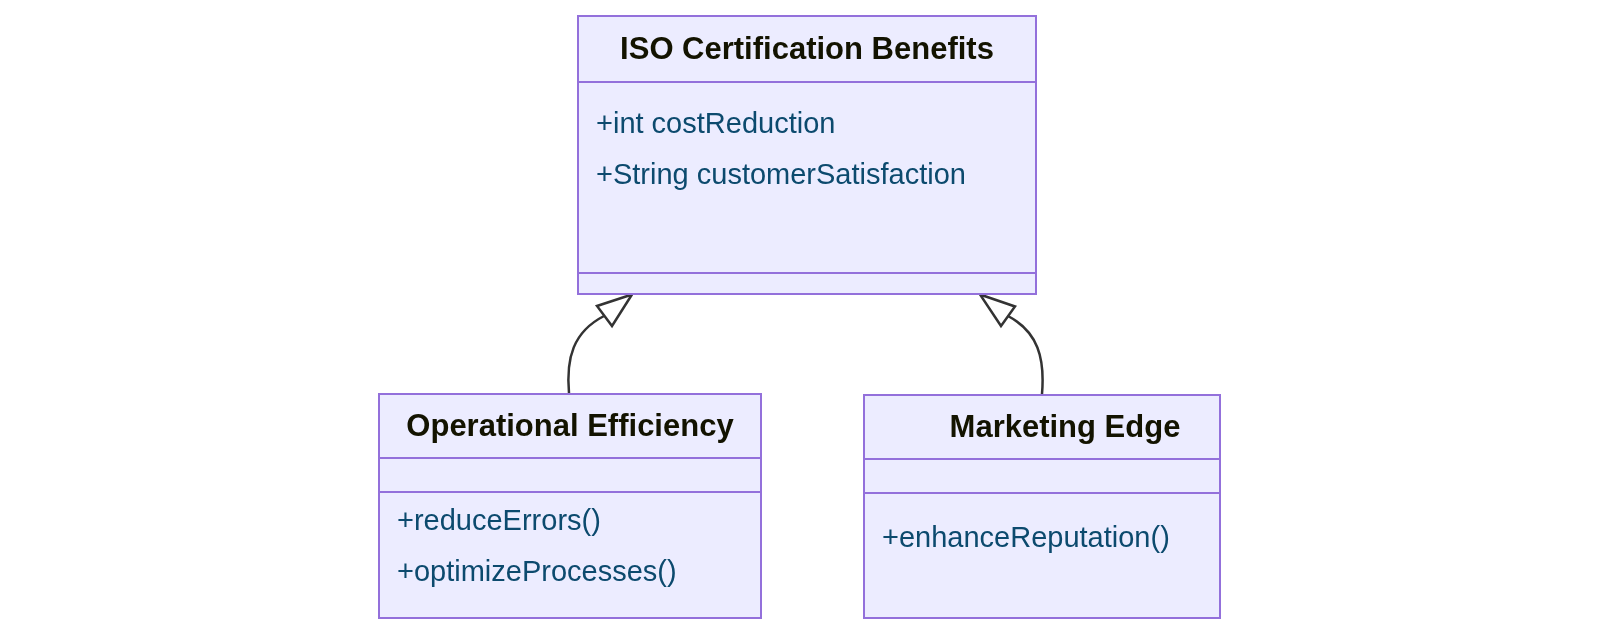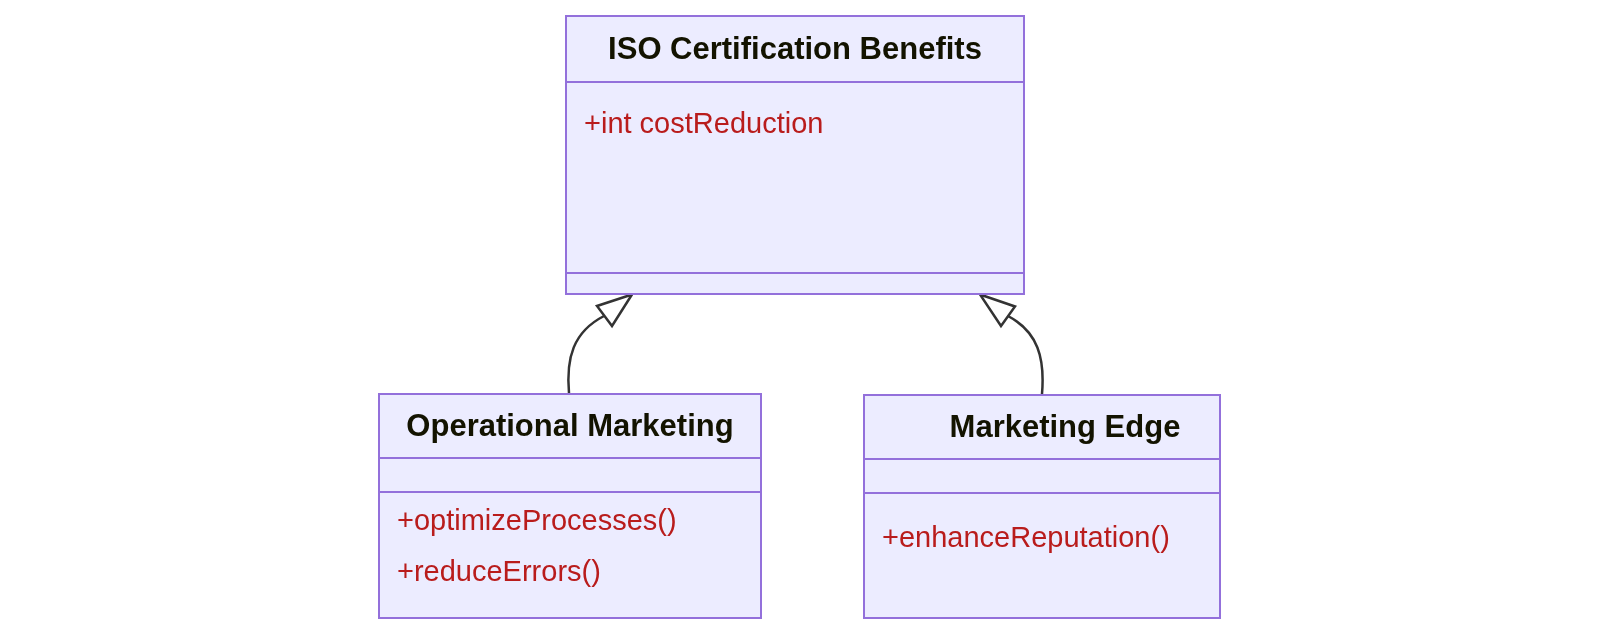--- a/index.html
+++ b/index.html
@@ -51,25 +51,25 @@
   .methods-section {
     border-top: 2px solid #9370DB;
   }
   .member {
     height: 51px;
     display: flex;
     align-items: center;
     padding-left: 17px;
     font-size: 29px;
     white-space: nowrap;
-    color: #b91c1c;
+    color: #0c4a6e;
   }
 
   
-  #box-parent { left: 565px; top: 15px; width: 460px; height: 280px; }
+  #box-parent { left: 577px; top: 15px; width: 460px; height: 280px; }
   #box-parent .class-title { height: 64px; }
   #box-parent .attrs-section { padding-top: 15px; }
   #box-parent .methods-section { flex: 0 0 auto; height: 21px; }
 
   
   #box-left { left: 378px; top: 393px; width: 384px; height: 226px; }
   #box-left .class-title { height: 62px; }
   #box-left .attrs-section { flex: 0 0 auto; height: 32px; }
   #box-left .methods-section { flex: 1 1 auto; padding-top: 2px; }
 
@@ -90,30 +90,31 @@
     <polygon points="632,294.5 597,306 612,326" fill="#ffffff" stroke="#333333" stroke-width="2.5" stroke-linejoin="miter"></polygon>
 
     <path d="M 1042 394 C 1045 358, 1038 332, 1008 316" fill="none" stroke="#333333" stroke-width="2.5"></path>
     <polygon points="980,294.5 1015,306.5 1001,326" fill="#ffffff" stroke="#333333" stroke-width="2.5" stroke-linejoin="miter"></polygon>
   </svg>
 
   <div class="class-box" id="box-parent">
     <div class="class-title">ISO Certification Benefits</div>
     <div class="section attrs-section">
       <div class="member">+int costReduction</div>
+      <div class="member">+String customerSatisfaction</div>
     </div>
     <div class="section methods-section"></div>
   </div>
 
   <div class="class-box" id="box-left">
-    <div class="class-title">Operational Marketing</div>
+    <div class="class-title">Operational Efficiency</div>
     <div class="section attrs-section"></div>
     <div class="section methods-section">
+      <div class="member">+reduceErrors()</div>
       <div class="member">+optimizeProcesses()</div>
-      <div class="member">+reduceErrors()</div>
     </div>
   </div>
 
   <div class="class-box" id="box-right">
     <div class="class-title">Marketing Edge</div>
     <div class="section attrs-section"></div>
     <div class="section methods-section">
       <div class="member">+enhanceReputation()</div>
     </div>
   </div>

